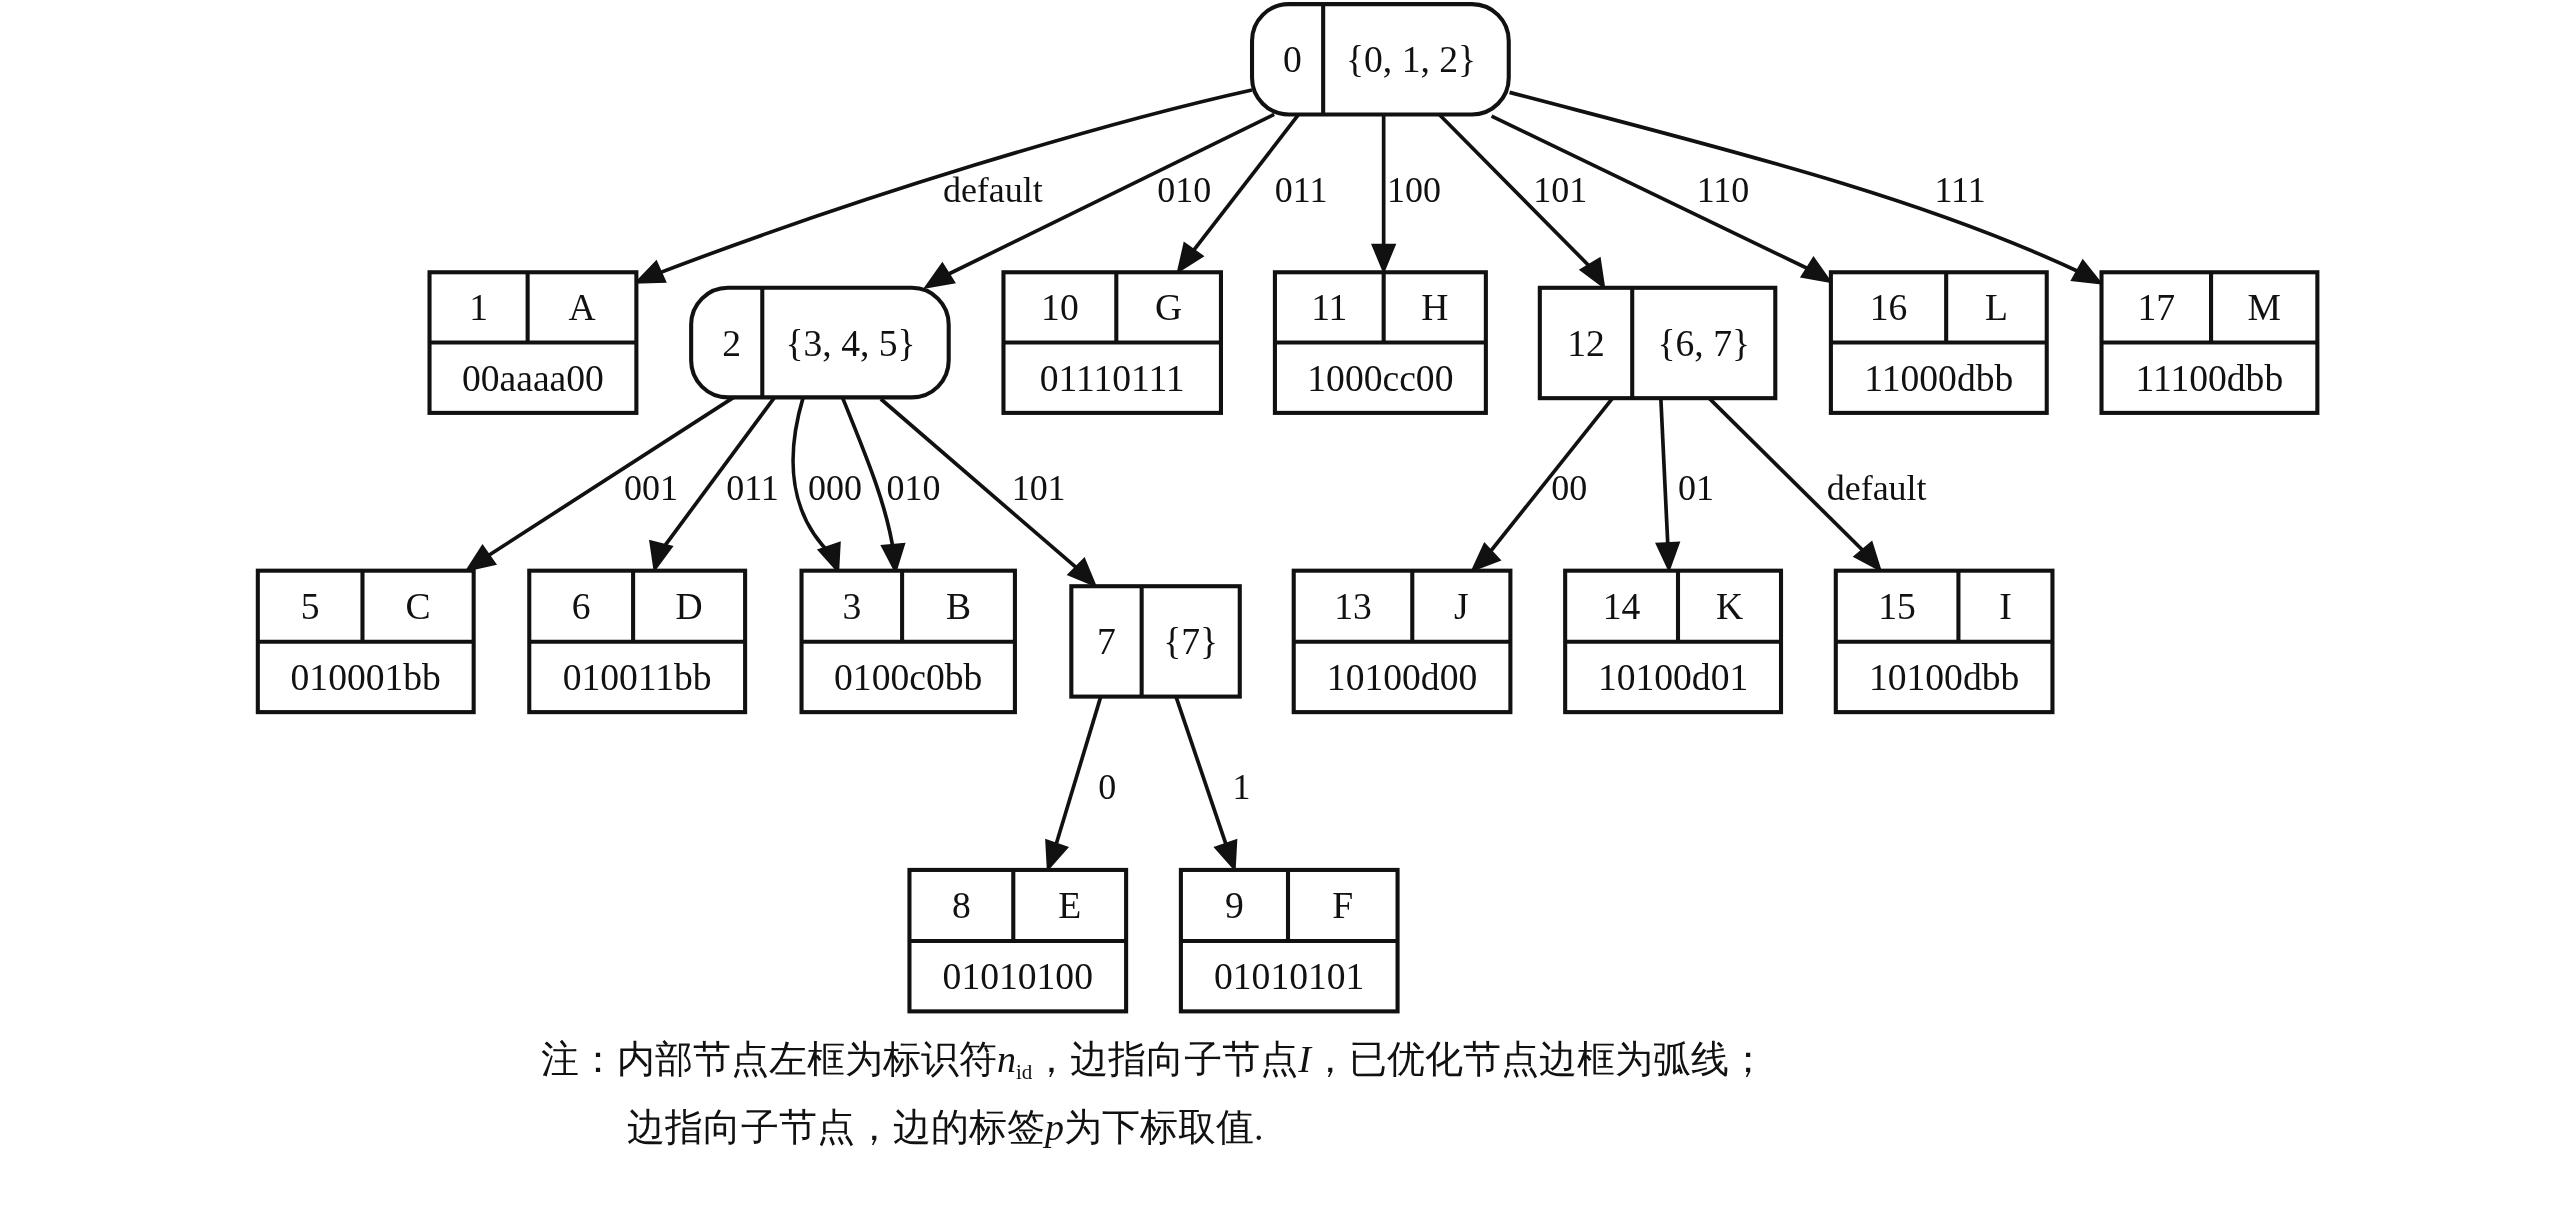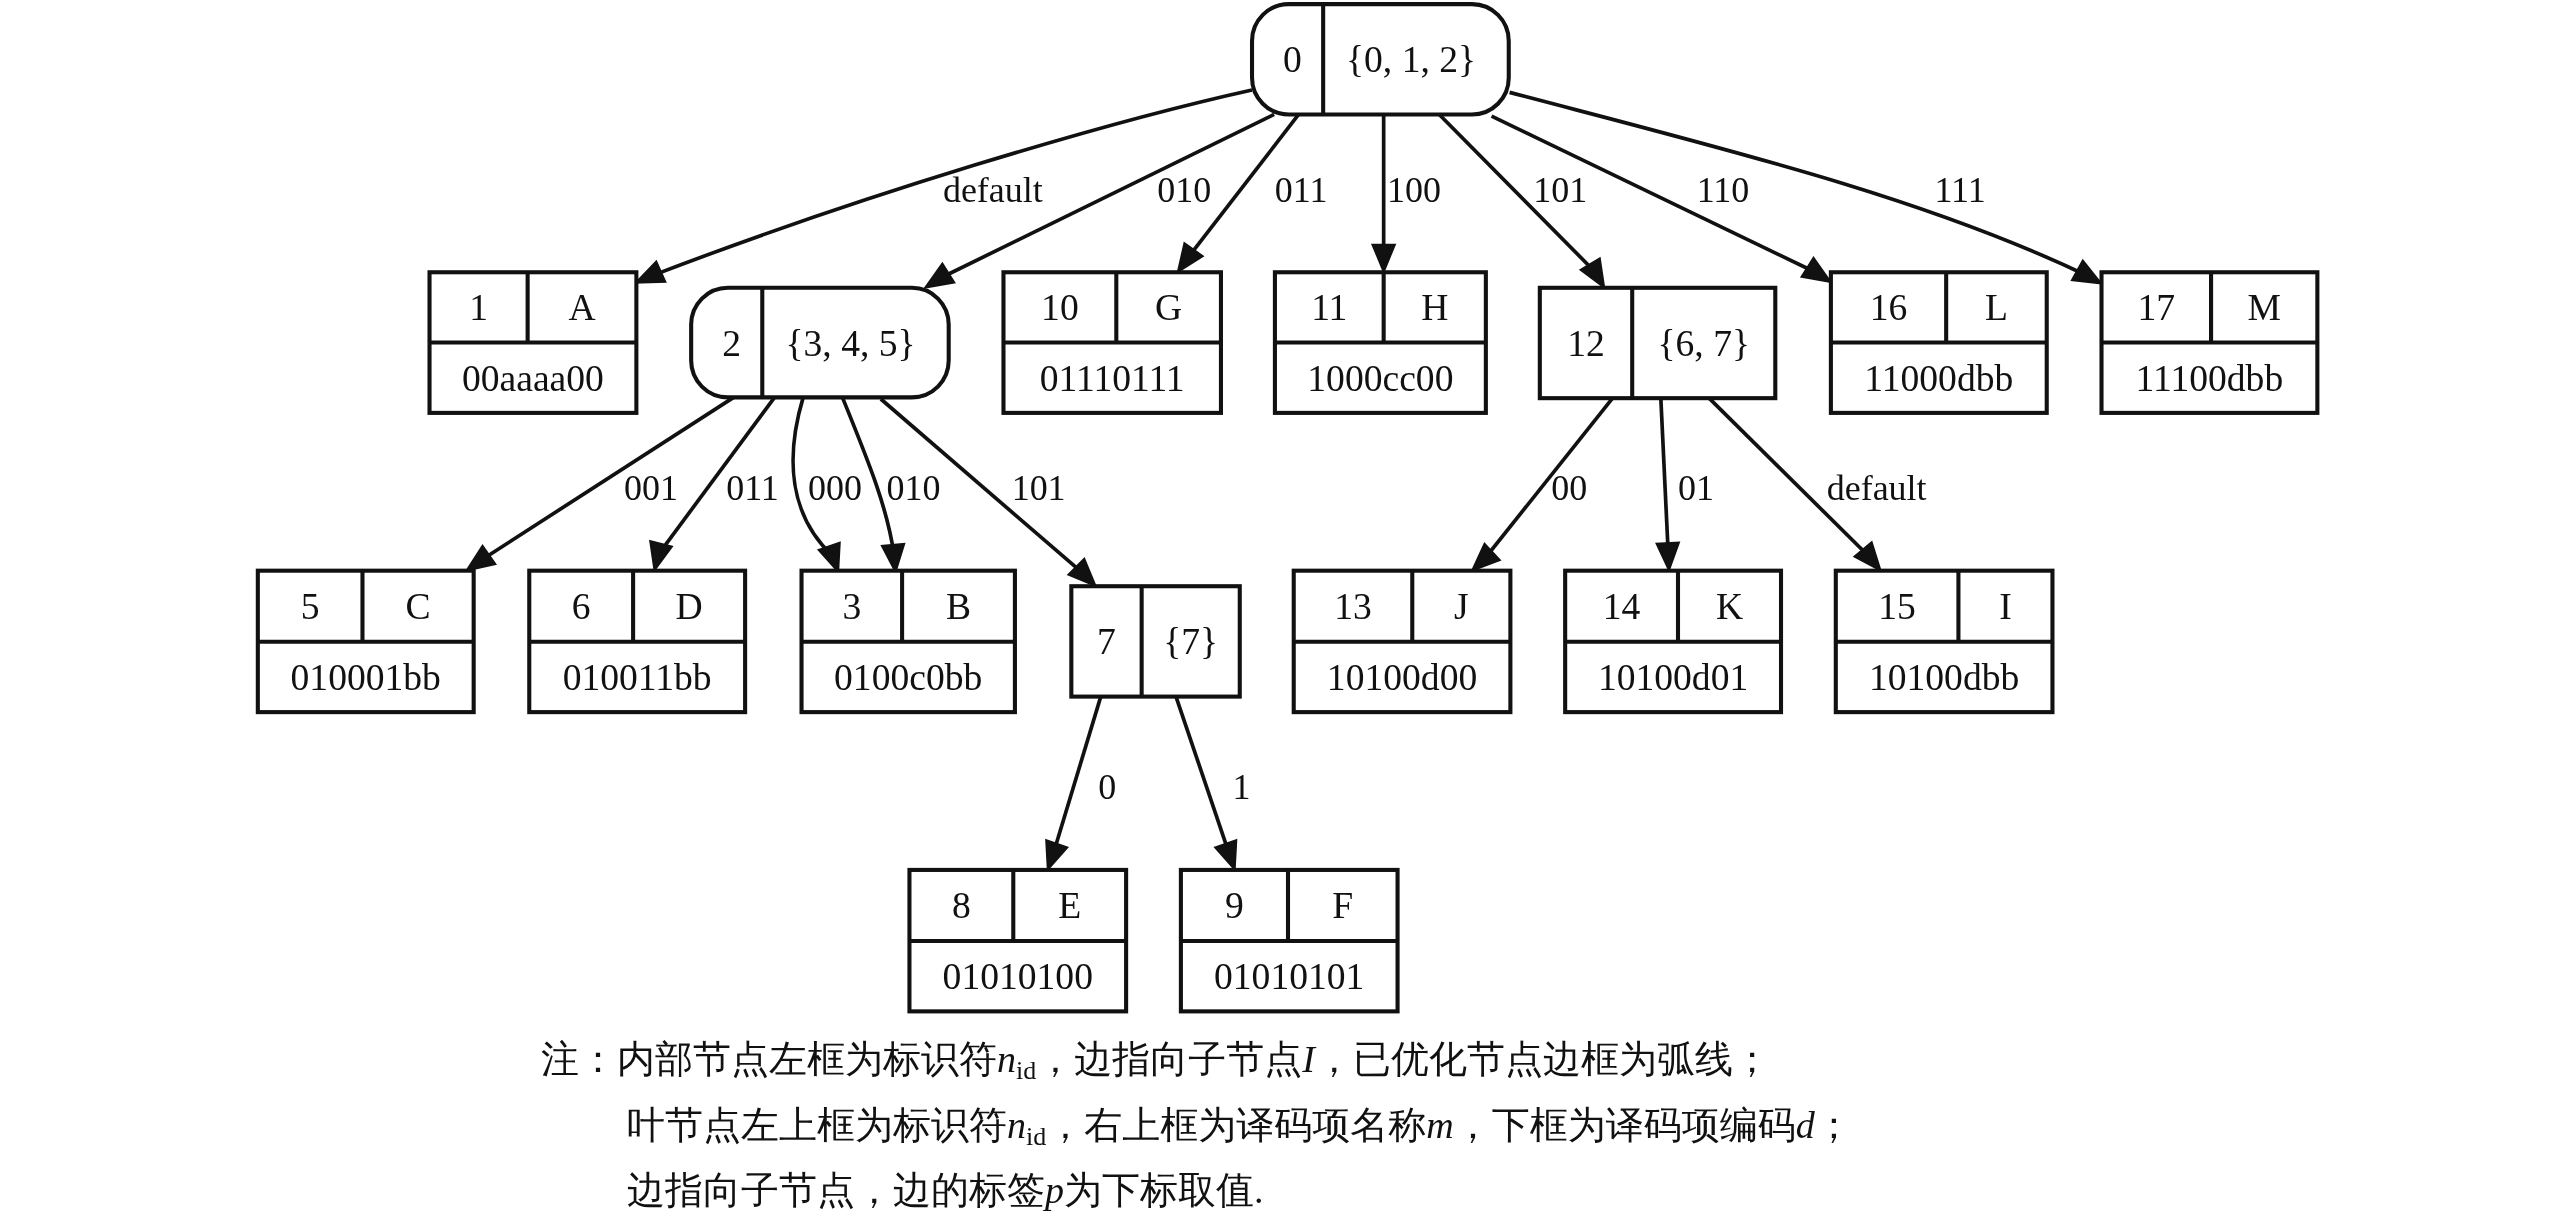--- a/index.html
+++ b/index.html
@@ -9,21 +9,21 @@
   .divider { stroke: #111111; stroke-width: 5; }
   .edge { fill: none; stroke: #111111; stroke-width: 4.5; }
   .arrow { fill: #111111; stroke: #111111; stroke-width: 2; }
   .ntext { font-family: "Liberation Serif", "DejaVu Serif", serif; font-size: 46px; fill: #111111; }
   .etext { font-family: "Liberation Serif", "DejaVu Serif", serif; font-size: 44px; fill: #111111; }
   #note { position: absolute; left: 541px; top: 1032px; font-family: "Liberation Serif", "DejaVu Serif", serif;
           font-size: 38px; line-height: 55px; color: #111111; }
   #note .row { white-space: nowrap; }
   #note .indent { display: inline-block; width: 86px; }
   #note i { font-style: italic; }
-  #note sub { font-size: 26px; vertical-align: -6.5px; }
+  #note sub { font-size: 21px; vertical-align: -6.5px; }
 </style>
 </head>
 <body>
 
 <svg id="diagram" width="2576" height="1022" viewBox="0 0 3150 1250" xmlns="http://www.w3.org/2000/svg">
   <g id="edges-layer">
       <g>
         <path d="M1531,110 C1350,150 1050,240 795,338" class="edge"></path>
         <polygon points="777,346 802.3836541283405,319.39793047349923 813.755531177837,344.9846538348664" class="arrow"></polygon>
         <text x="1214" y="232" text-anchor="middle" dominant-baseline="central" class="etext">default</text>
@@ -236,16 +236,15 @@
         <line x1="1575" y1="1064" x2="1575" y2="1151" class="divider"></line>
         <text x="1509.5" y="1107.5" text-anchor="middle" dominant-baseline="central" class="ntext">9</text>
         <text x="1642" y="1107.5" text-anchor="middle" dominant-baseline="central" class="ntext">F</text>
         <text x="1576.5" y="1194" text-anchor="middle" dominant-baseline="central" class="ntext">01010101</text>
       </g>
     </g>
 </svg>
 
 <div id="note">
   <div class="row"><span>注：</span><span>内部节点左框为标识符</span><i>n</i><sub>id</sub><span>，边指向子节点</span><i>I</i><span>，已优化节点边框为弧线；</span></div>
-  <div class="row"><span class="indent"></span><span>叶节点左上框为标识符</span><i>n</i><sub>id</sub><span>，右上框为译码项名称</span><i>m</i><span>，下框为译码项编码</span><i>d</i><span>；</span></div>
   <div class="row"><span class="indent"></span><span>边指向子节点，边的标签</span><i>p</i><span>为下标取值.</span></div>
 </div>
 
 
 </body></html>

